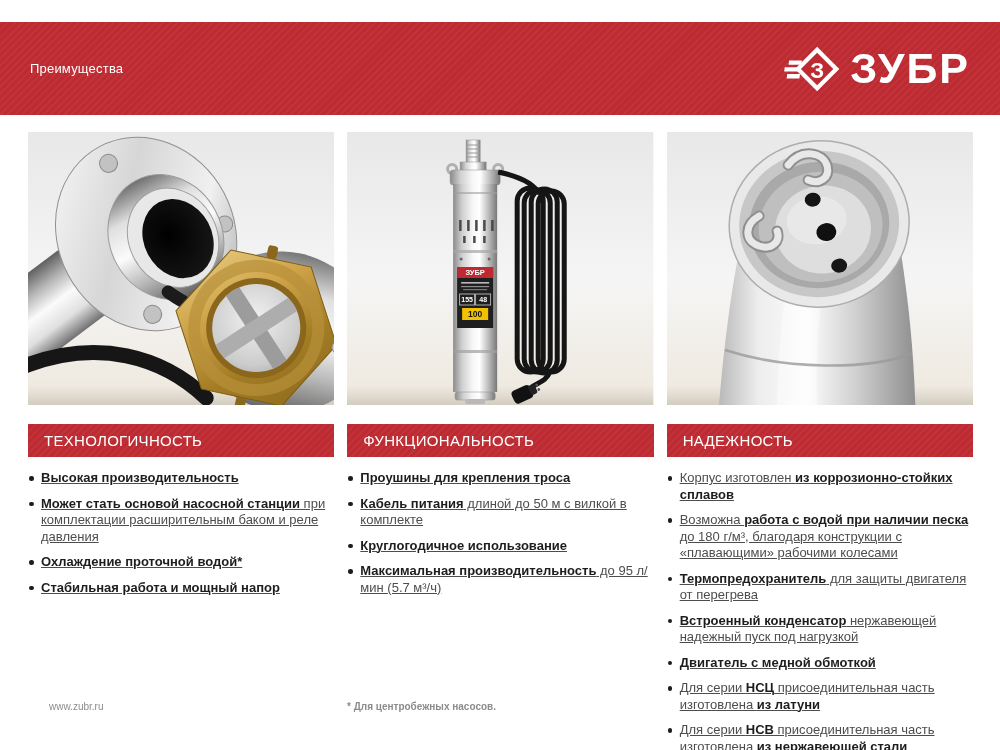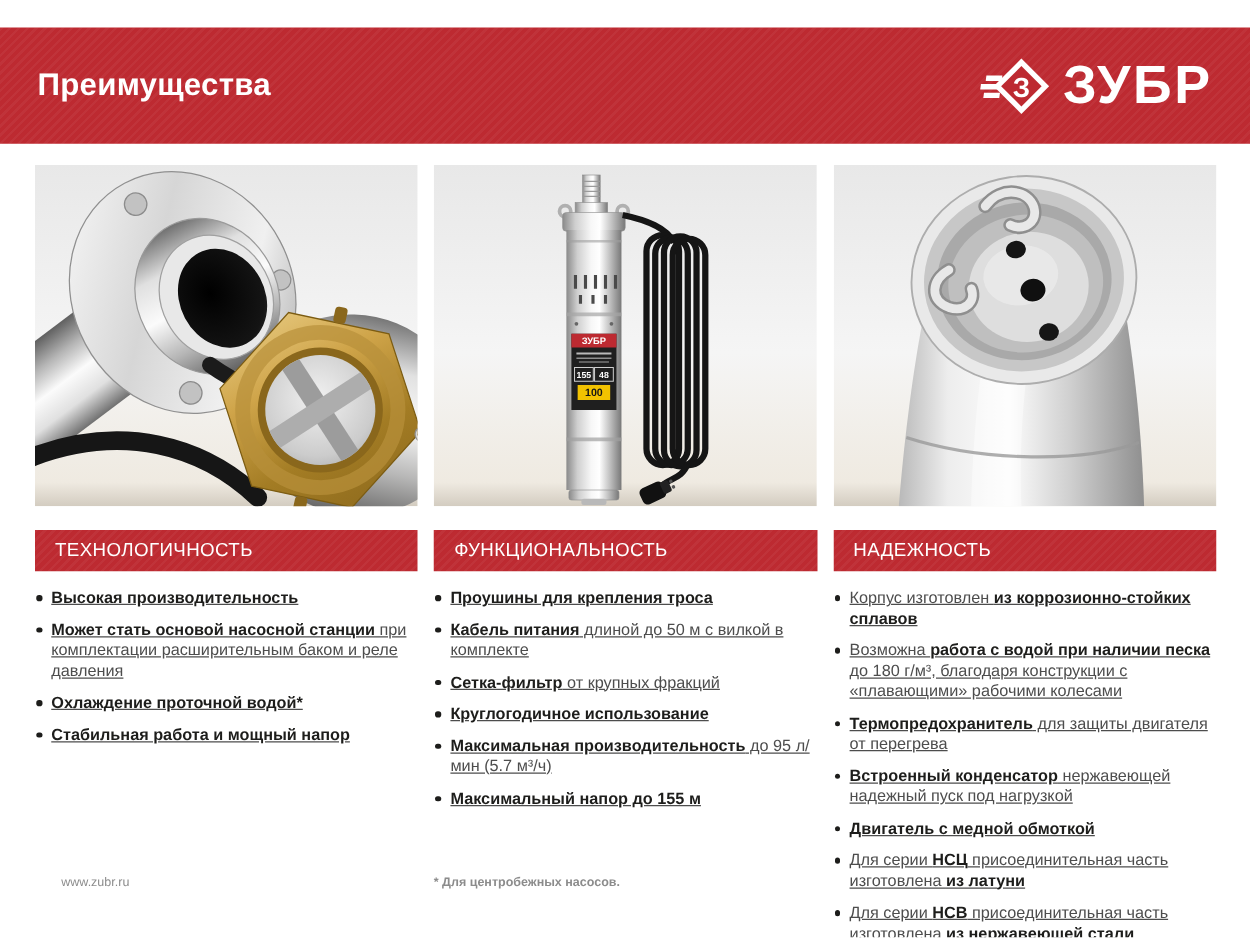--- a/index.html
+++ b/index.html
@@ -8,21 +8,21 @@
     font-family:"Liberation Sans","DejaVu Sans",sans-serif;
   }
   
   .topbar{
     position:absolute;top:22px;left:0;right:0;height:93px;
     background-color:var(--accent-red,#bd2a31);
     background-image:repeating-linear-gradient(135deg,rgba(255,255,255,.045) 0 2px,rgba(0,0,0,0) 2px 5px);
     display:flex;align-items:center;justify-content:space-between;
     padding:0 30px;box-sizing:border-box;
   }
-  .page-title{margin:0;font-size:25px;font-weight:700;color:#fff;letter-spacing:.2px;}
+  .page-title{margin:0;font-size:13px;font-weight:400;color:#fff;letter-spacing:.2px;}
   .logo{display:flex;align-items:center;gap:9px;}
   .logo svg{display:block;}
   
   .photos{
     position:absolute;top:132px;left:28px;right:27px;height:273px;
     display:grid;grid-template-columns:repeat(3,1fr);gap:13px;
   }
   .photos figure{margin:0;width:100%;height:273px;}
   .photos svg{display:block;width:100%;height:100%;}
   
@@ -281,24 +281,22 @@
           <li><span class="seg-b">Стабильная работа и мощный напор</span></li>
         </ul>
     </section>
     <section>
       <div class="colbar">
         <span>ФУНКЦИОНАЛЬНОСТЬ</span>
       </div>
       <ul class="features">
           <li><span class="seg-b">Проушины для крепления троса</span></li>
           <li><span class="seg-b">Кабель питания</span><span class="seg-n"> длиной до 50 м с вилкой в комплекте</span></li>
-          <li><span class="seg-b">Сетка-фильтр</span><span class="seg-n"> от крупных фракций</span></li>
           <li><span class="seg-b">Круглогодичное использование</span></li>
           <li><span class="seg-b">Максимальная производительность</span><span class="seg-n"> до 95 л/мин (5.7 м³/ч)</span></li>
-          <li><span class="seg-b">Максимальный напор до 155 м</span></li>
         </ul>
     </section>
     <section>
       <div class="colbar">
         <span>НАДЕЖНОСТЬ</span>
       </div>
       <ul class="features">
           <li><span class="seg-n">Корпус изготовлен </span><span class="seg-b">из коррозионно-стойких сплавов</span></li>
           <li><span class="seg-n">Возможна </span><span class="seg-b">работа с водой при наличии песка</span><span class="seg-n"> до 180 г/м³, благодаря конструкции с «плавающими» рабочими колесами</span></li>
           <li><span class="seg-b">Термопредохранитель</span><span class="seg-n"> для защиты двигателя от перегрева</span></li>

